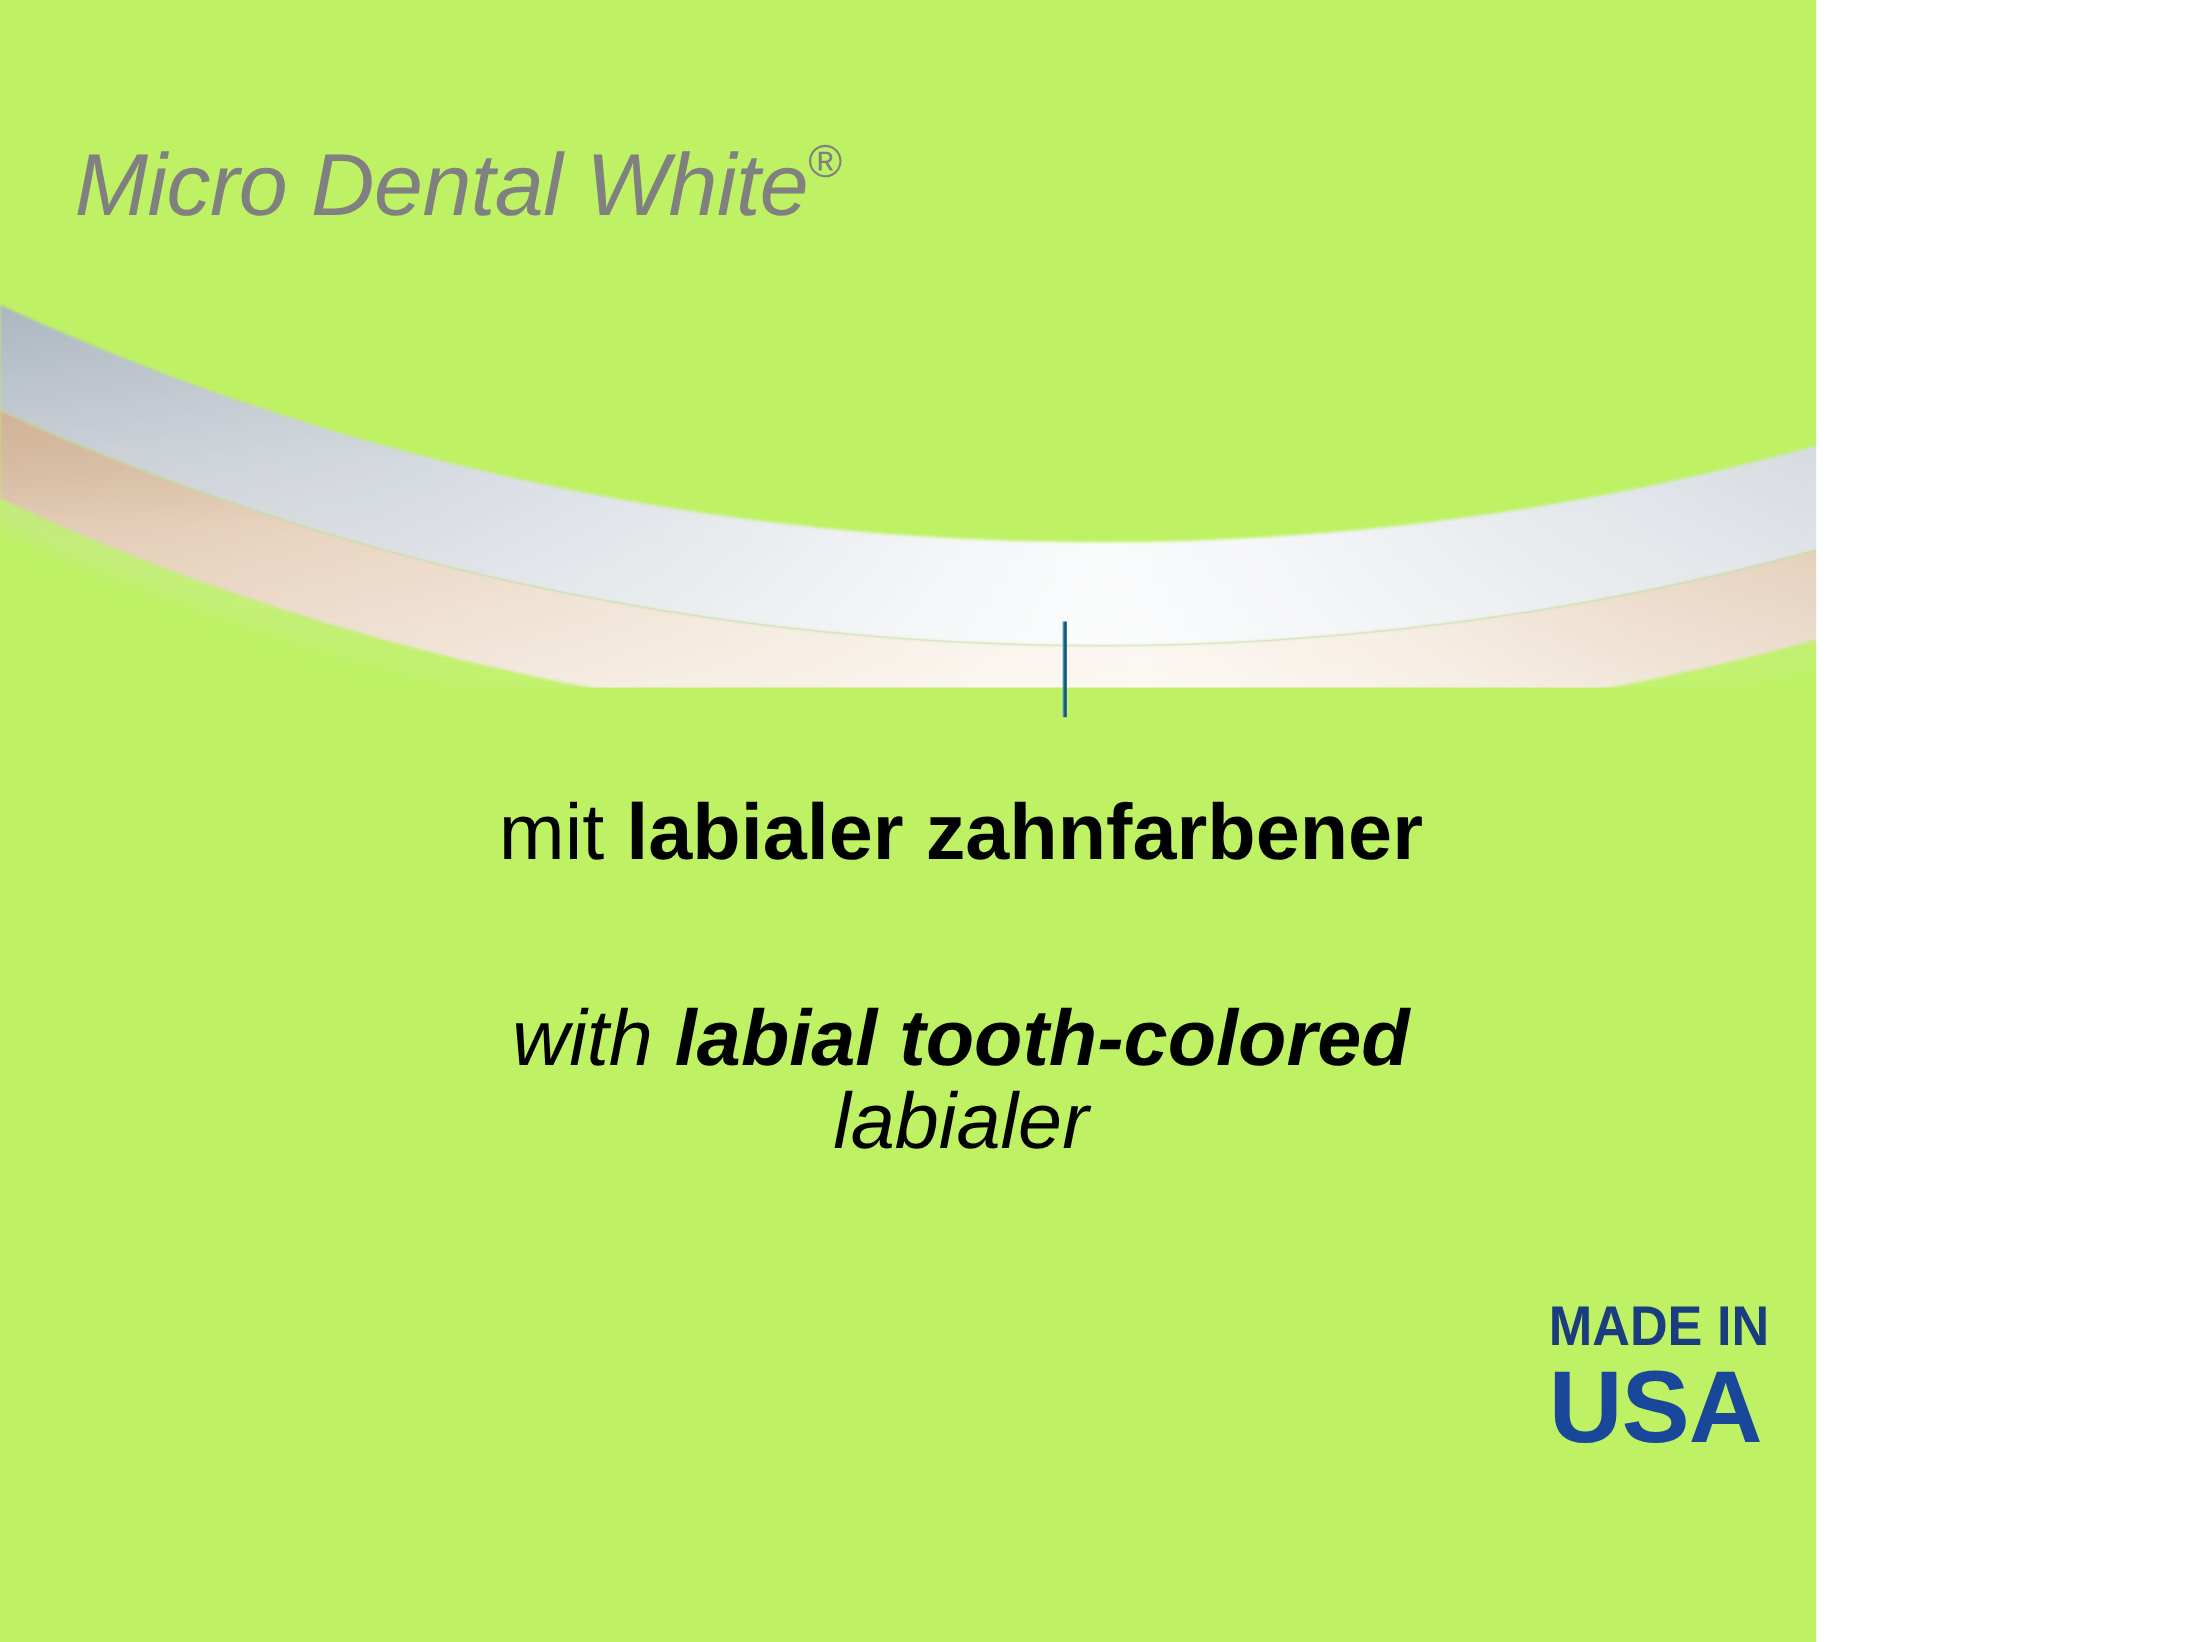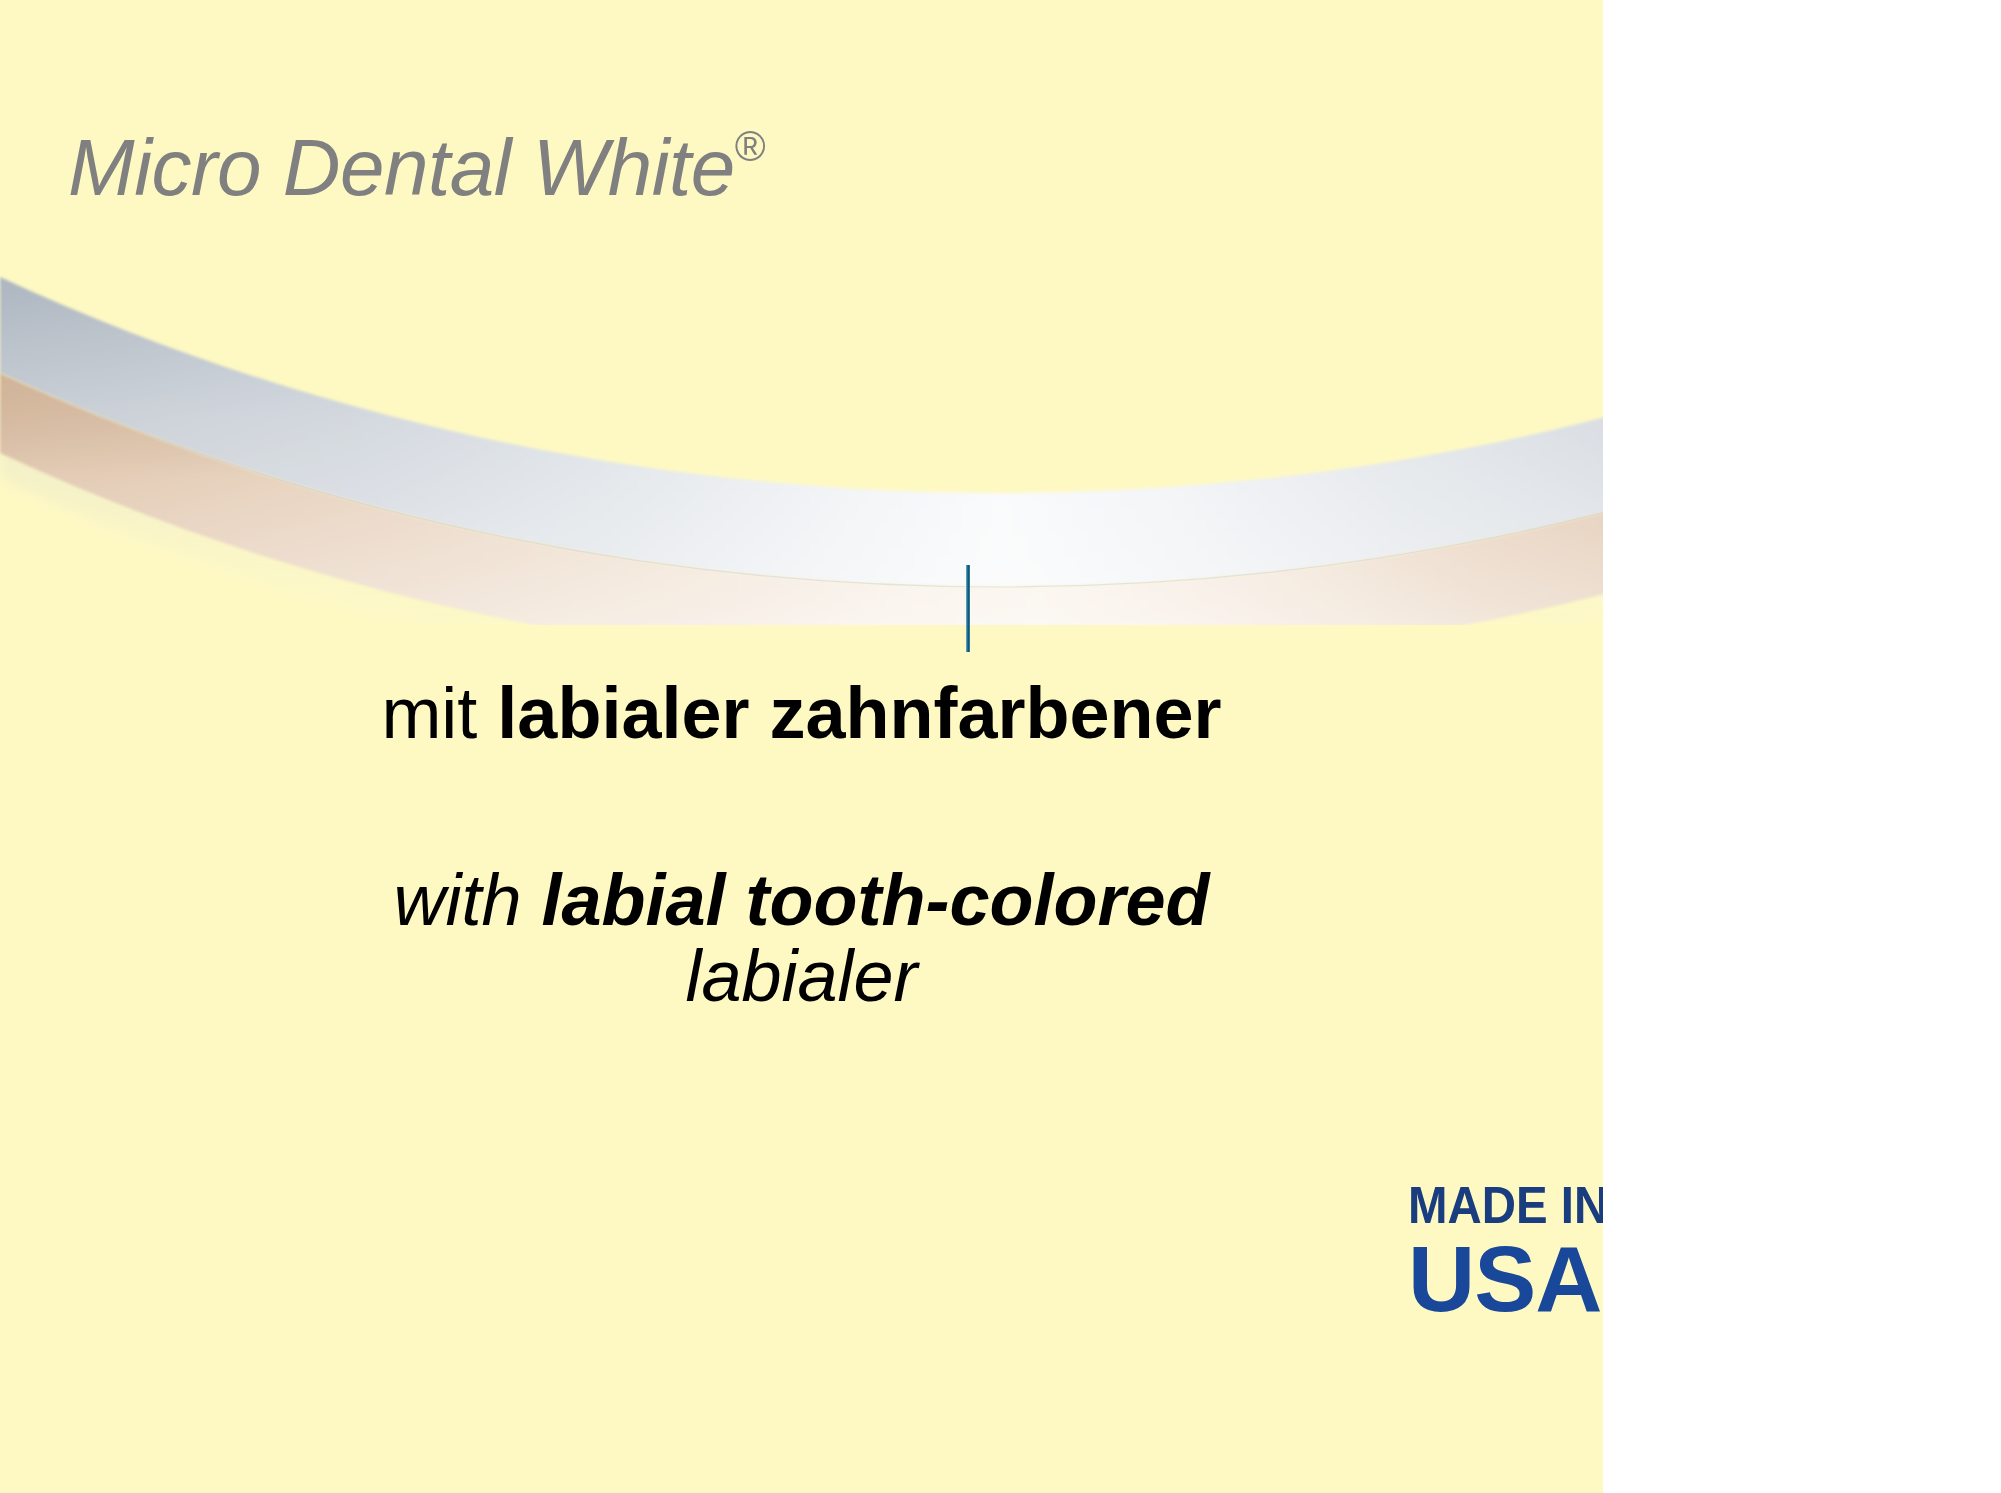--- a/index.html
+++ b/index.html
@@ -7,22 +7,23 @@
     padding: 0;
     background: #ffffff;
   }
   body {
     font-family: "Liberation Sans", sans-serif;
   }
   .page {
     position: relative;
     width: 1603px;
     height: 1493px;
-    background: #fef9c3;
+    background: #bef264;
     overflow: hidden;
+    padding-left: 48px;
   }
 
   
   .product-title {
     position: absolute;
     left: 68px;
     top: 128px;
     font-size: 80px;
     font-style: italic;
     font-weight: 400;
@@ -64,20 +65,21 @@
     background: linear-gradient(to right, #5fb7d4 0%, #1f5f80 45%, #15506e 70%, #3d93b4 100%);
   }
 
   
   .caption-block {
     position: absolute;
     width: 100%;
     text-align: center;
     color: #000000;
     line-height: 1.06;
+    margin-top: 44px;
   }
   .caption-de { top: 675px; }
   .caption-en { top: 862px; font-style: italic; }
 
   .caption-line {
     display: block;
     font-size: 72px;
     font-weight: 400;
     white-space: nowrap;
   }

